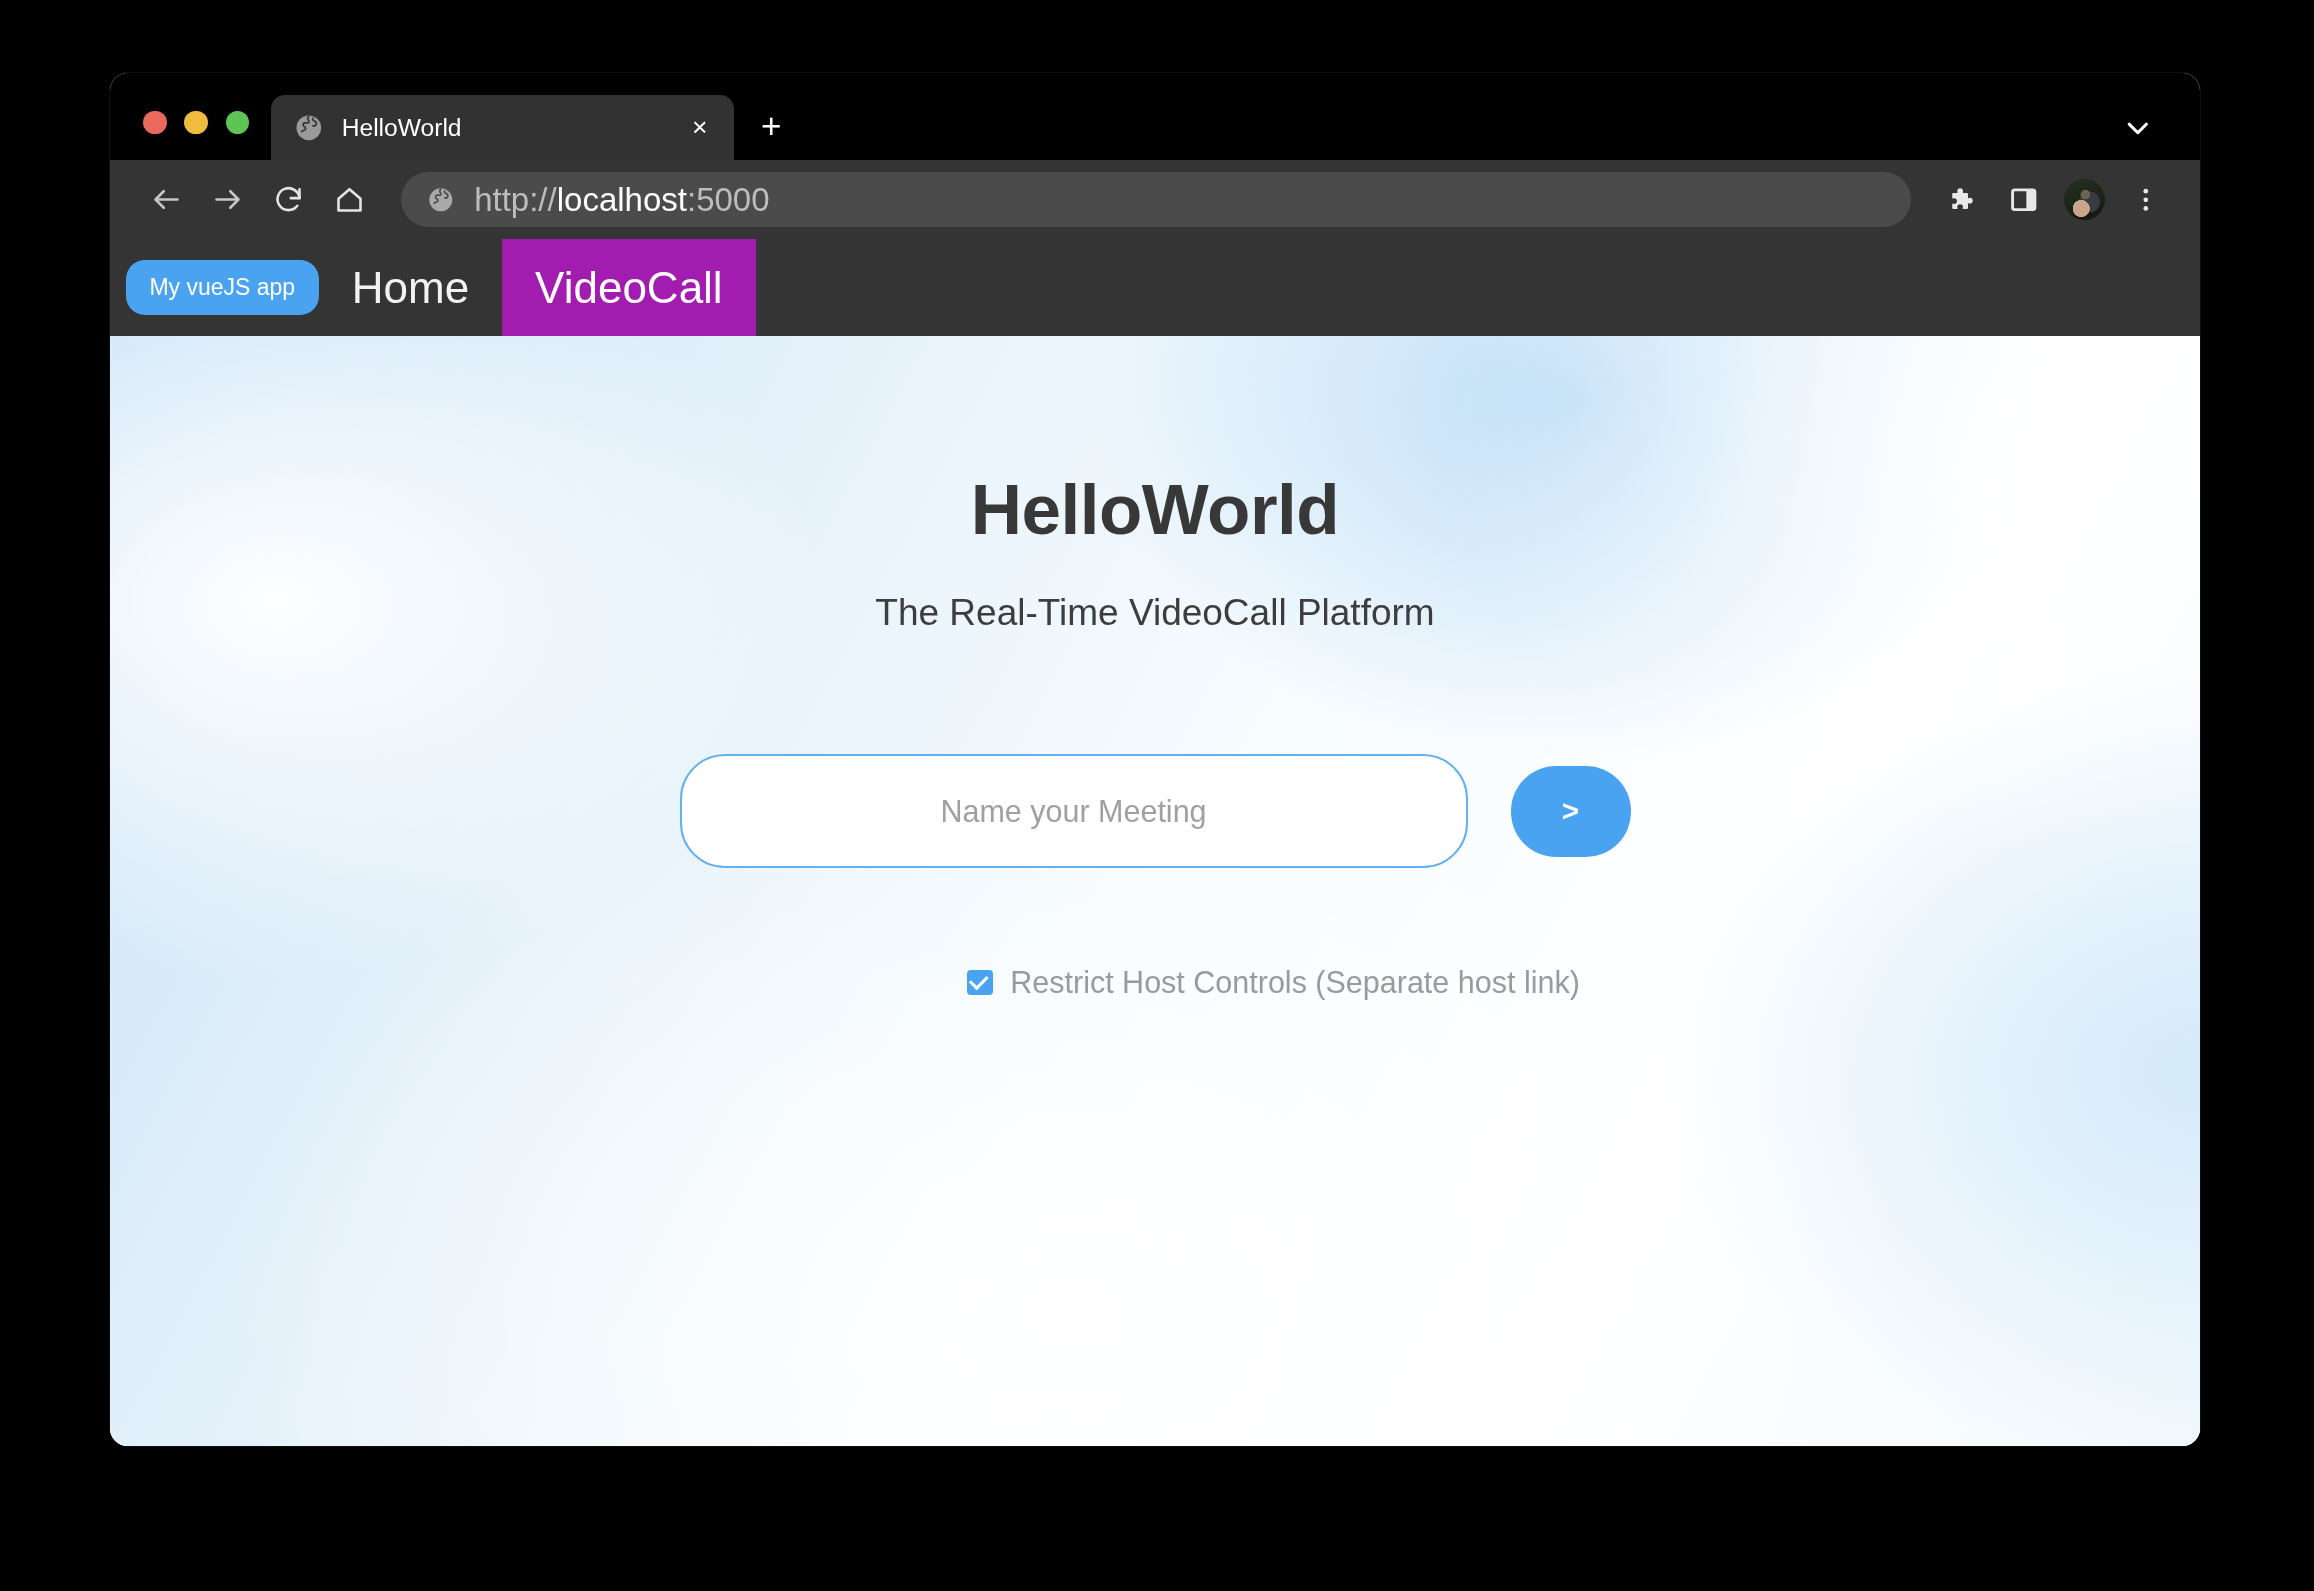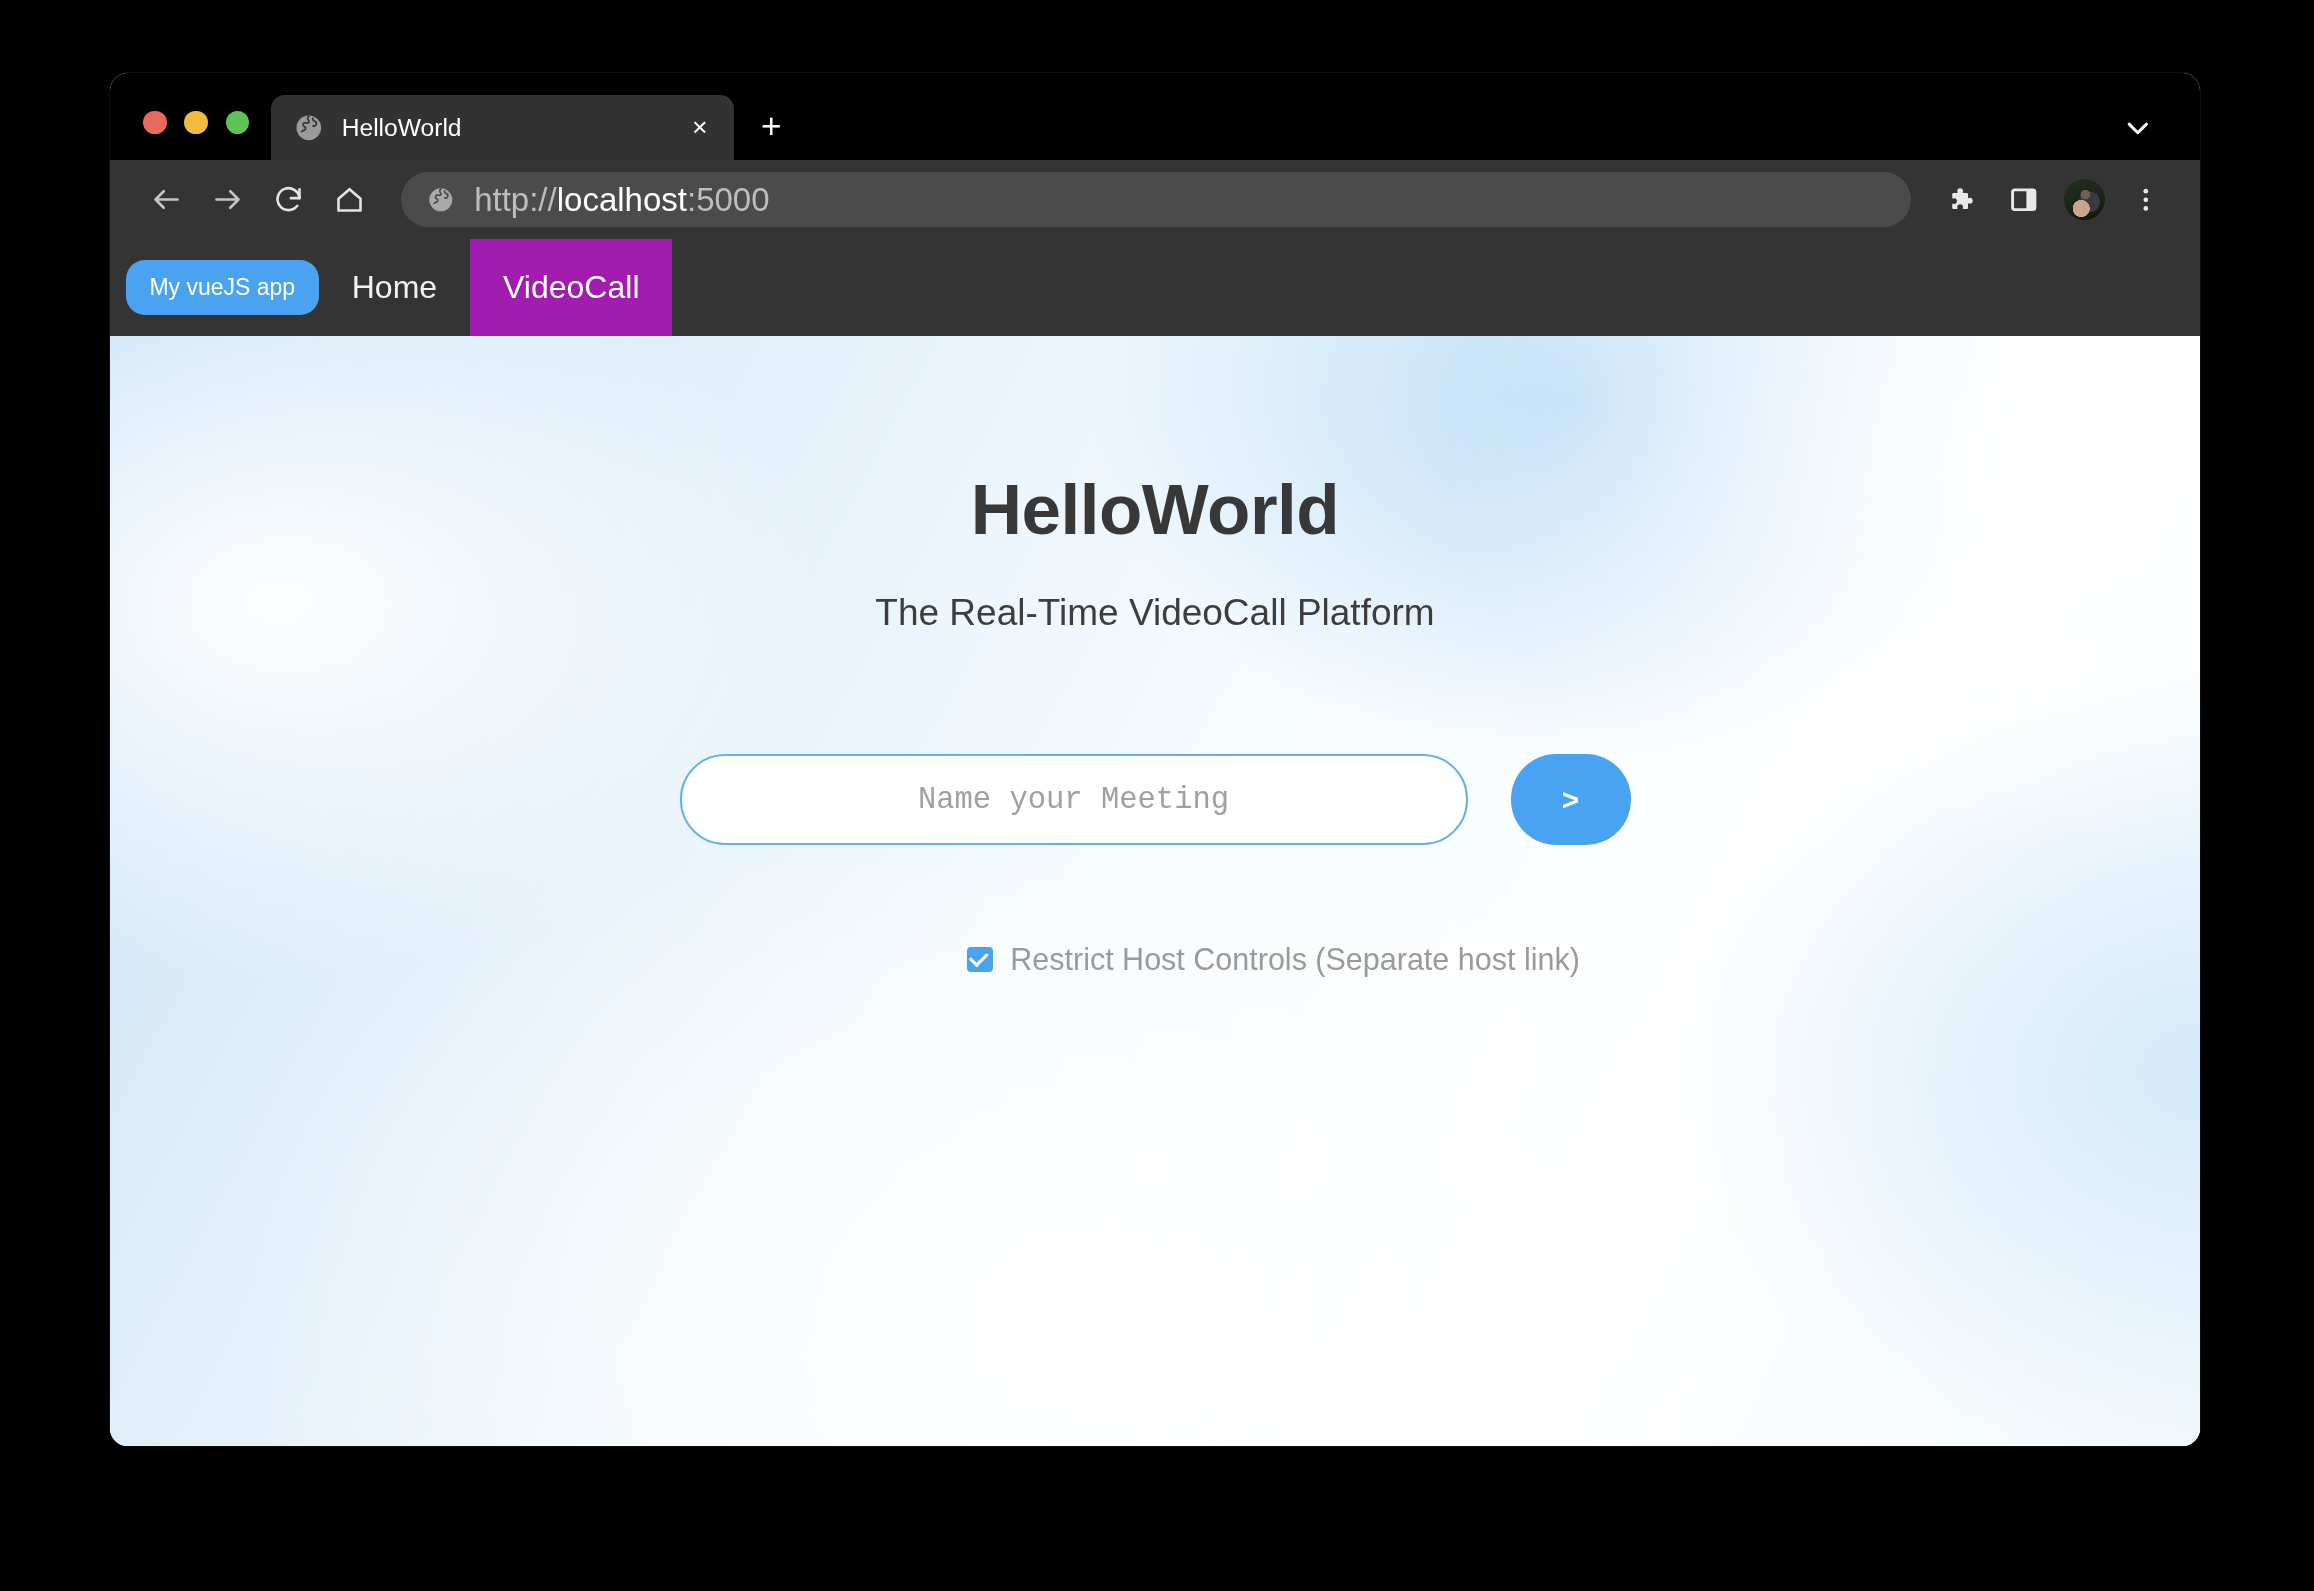--- a/index.html
+++ b/index.html
@@ -199,21 +199,21 @@
     border-radius: 19px;
     padding: 15.8px 23.6px;
     white-space: nowrap;
     line-height: 1;
   }
   .nav-link {
     display: flex;
     align-items: center;
     padding: 0 33px;
     color: #f2f2f2;
-    font-size: 32px;
+    font-size: 44px;
     white-space: nowrap;
   }
   .nav-link.active {
     background: #a21caf;
     color: #ffffff;
   }
 
   
   .hero {
     position: relative;
@@ -249,30 +249,30 @@
 
   .form-row {
     margin-top: 120px;
     display: flex;
     align-items: center;
     justify-content: center;
     gap: 43px;
   }
   .meeting-input {
     width: 788px;
-    height: 91px;
+    height: 114px;
     box-sizing: border-box;
     border: 2px solid #62b0ef;
     border-radius: 45px;
     background: #ffffff;
     font-size: 30.5px;
     color: #3d3d3d;
     text-align: center;
     outline: none;
-    font-family: Liberation Mono, monospace;
+    font-family: Liberation Sans, sans-serif;
   }
   .meeting-input::placeholder {
     color: #a0a0a0;
     opacity: 1;
   }
   .go-button {
     width: 120px;
     height: 91px;
     box-sizing: border-box;
     border: none;

